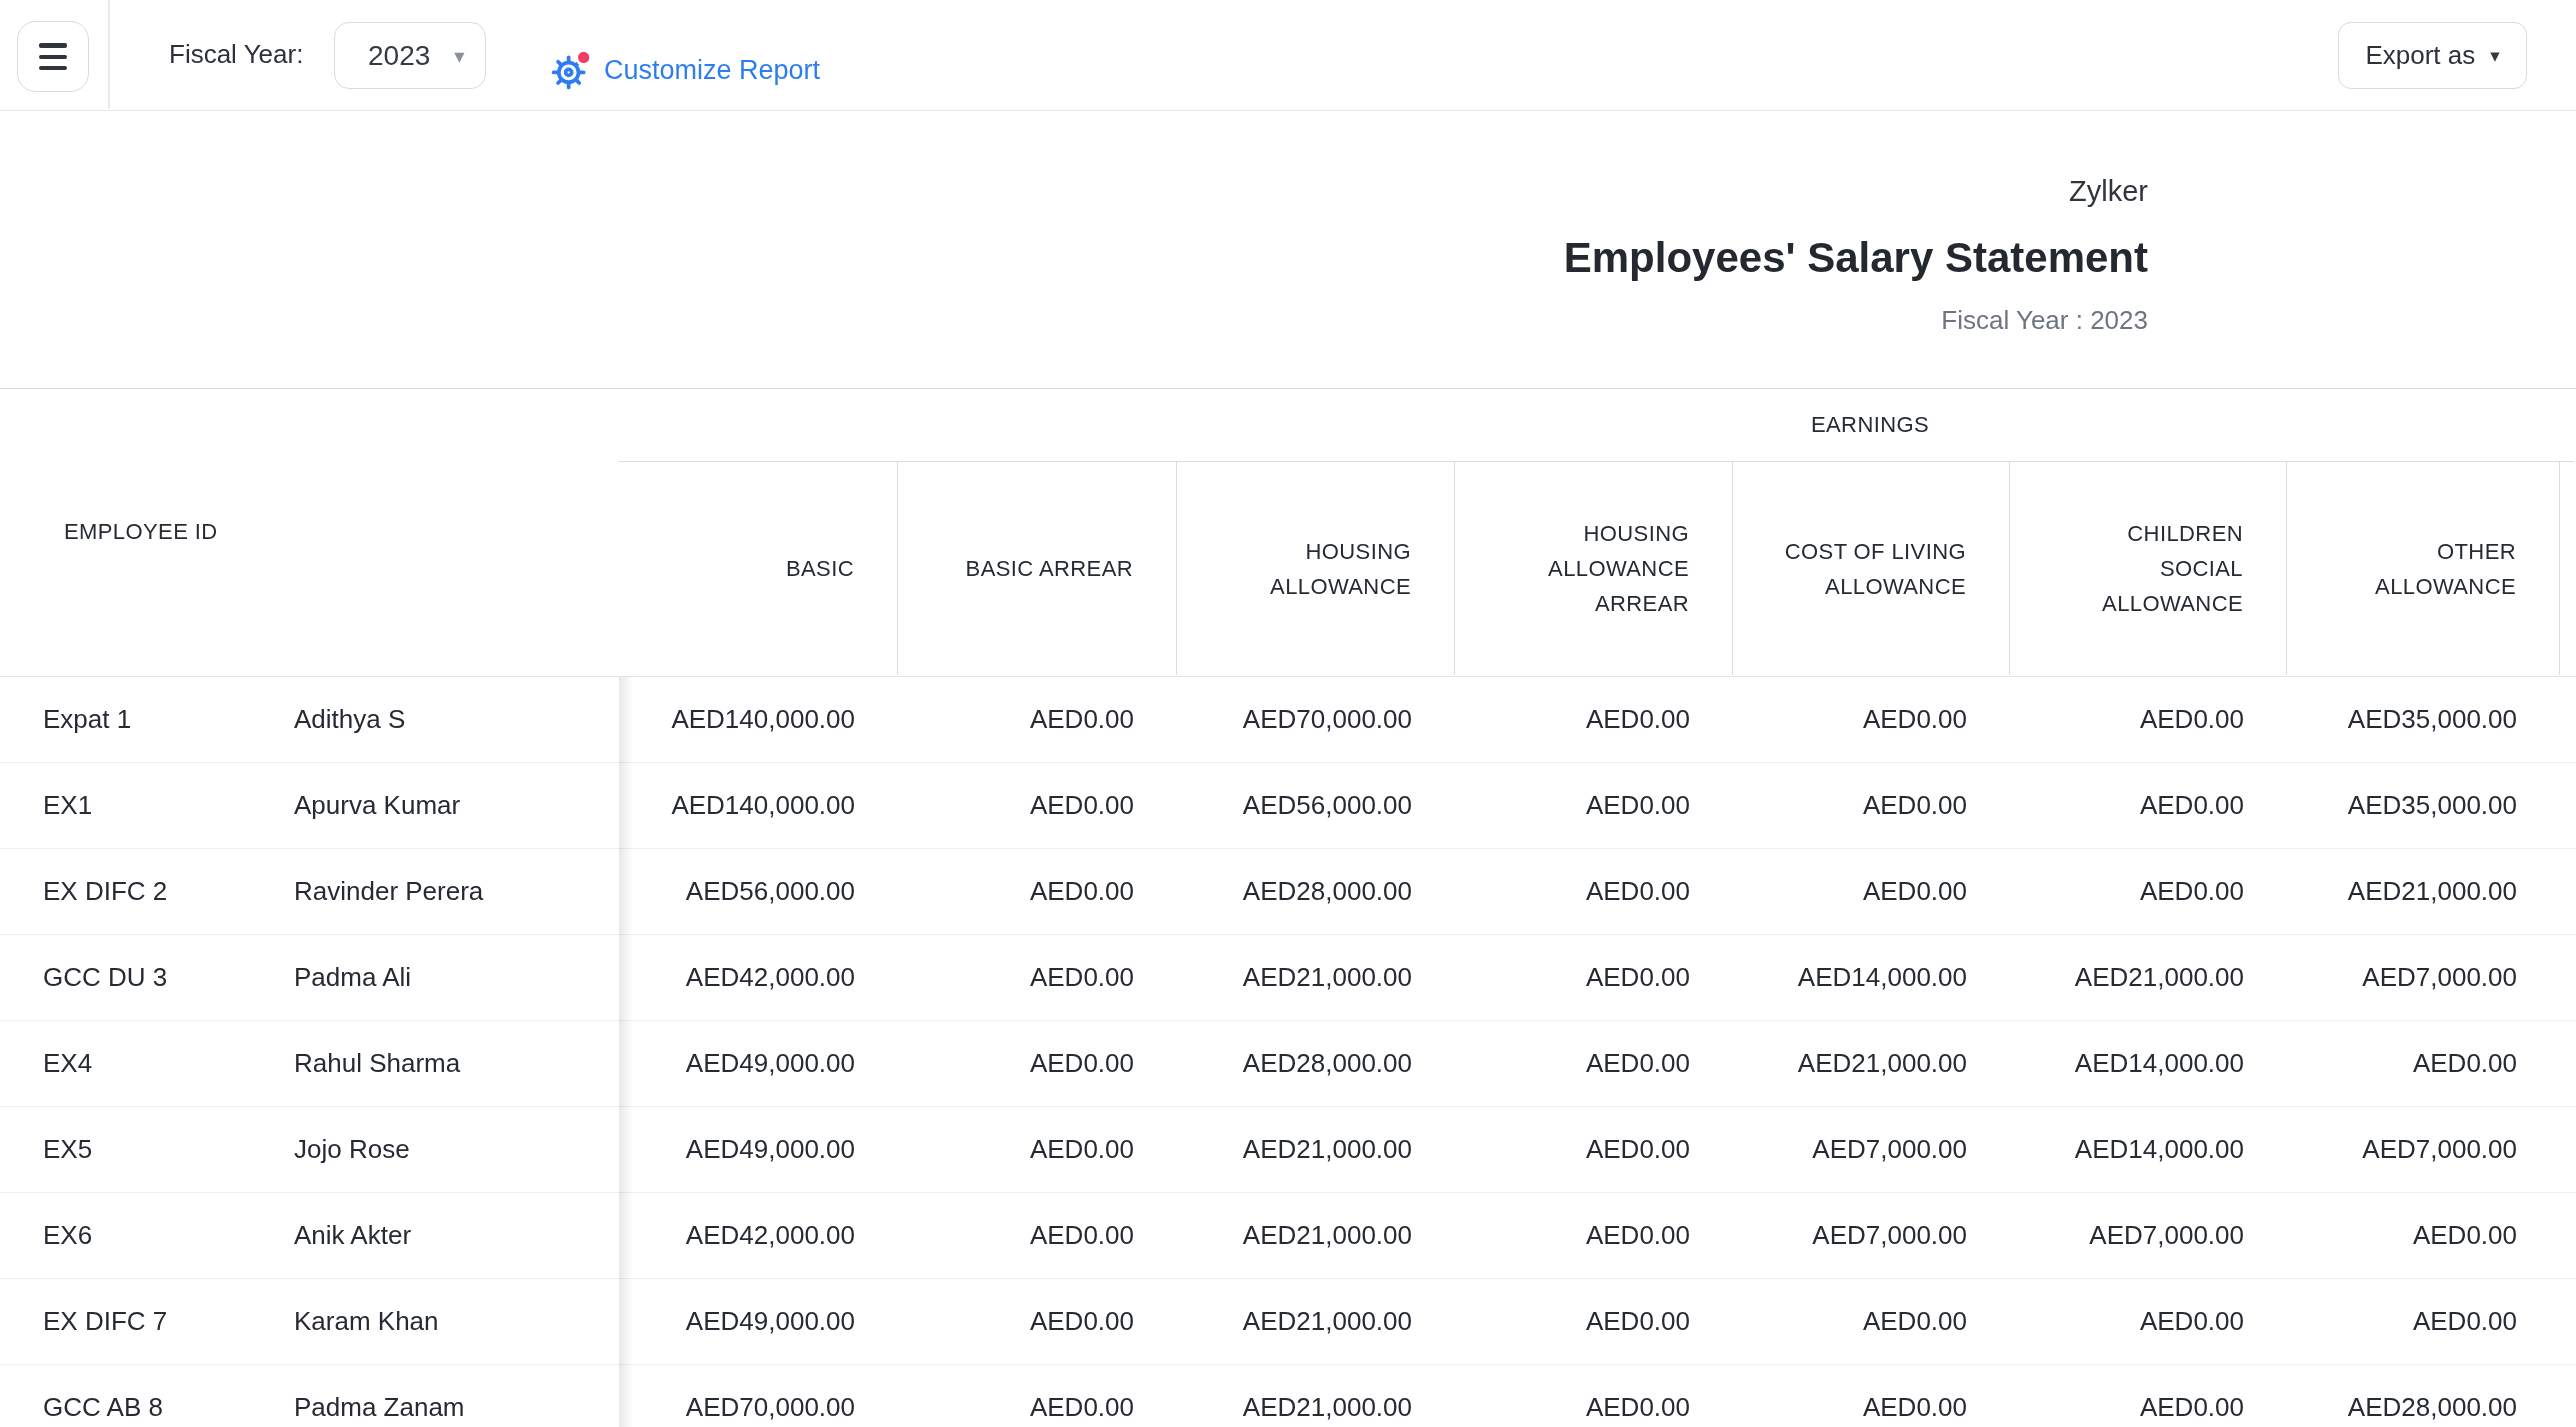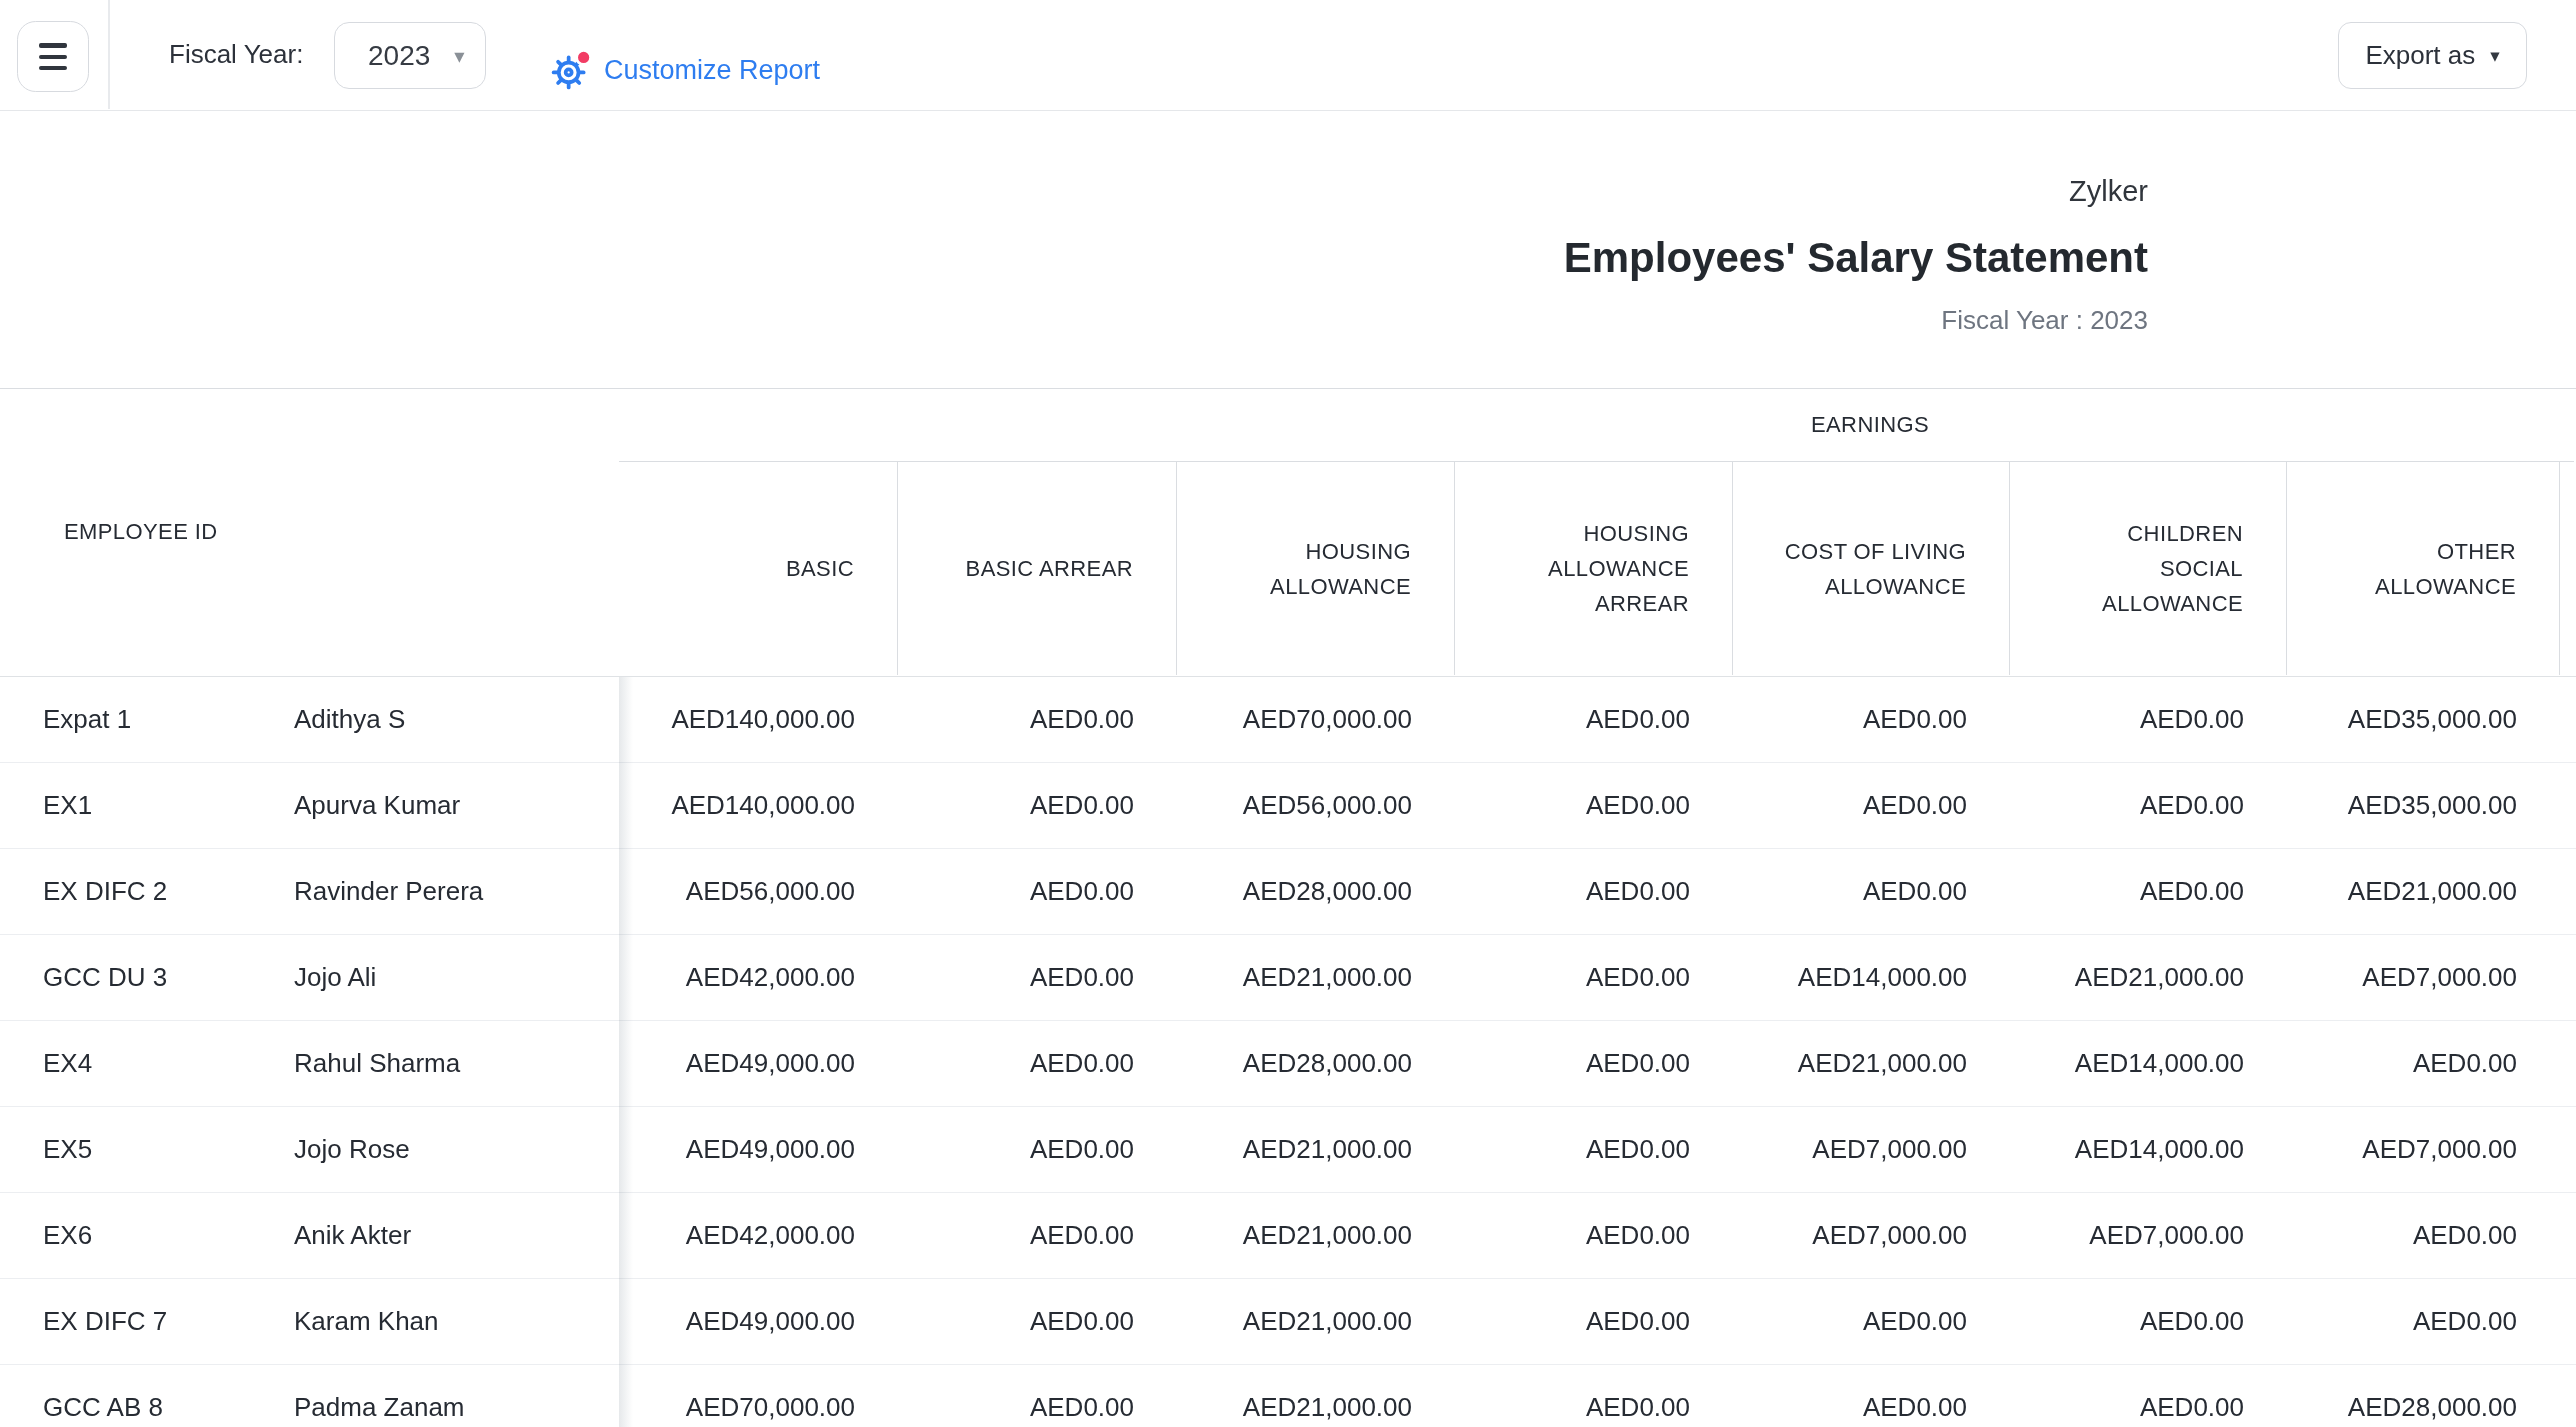--- a/index.html
+++ b/index.html
@@ -170,21 +170,21 @@
           <div class="td-num" style="grid-column: 3;">AED56,000.00</div>
           <div class="td-num" style="grid-column: 4;">AED0.00</div>
           <div class="td-num" style="grid-column: 5;">AED28,000.00</div>
           <div class="td-num" style="grid-column: 6;">AED0.00</div>
           <div class="td-num" style="grid-column: 7;">AED0.00</div>
           <div class="td-num" style="grid-column: 8;">AED0.00</div>
           <div class="td-num" style="grid-column: 9;">AED21,000.00</div>
         </div>
         <div class="tr">
           <div class="td-id">GCC DU 3</div>
-          <div class="td-name">Jojo Ali</div>
+          <div class="td-name">Padma Ali</div>
           <div class="td-num" style="grid-column: 3;">AED42,000.00</div>
           <div class="td-num" style="grid-column: 4;">AED0.00</div>
           <div class="td-num" style="grid-column: 5;">AED21,000.00</div>
           <div class="td-num" style="grid-column: 6;">AED0.00</div>
           <div class="td-num" style="grid-column: 7;">AED14,000.00</div>
           <div class="td-num" style="grid-column: 8;">AED21,000.00</div>
           <div class="td-num" style="grid-column: 9;">AED7,000.00</div>
         </div>
         <div class="tr">
           <div class="td-id">EX4</div>

